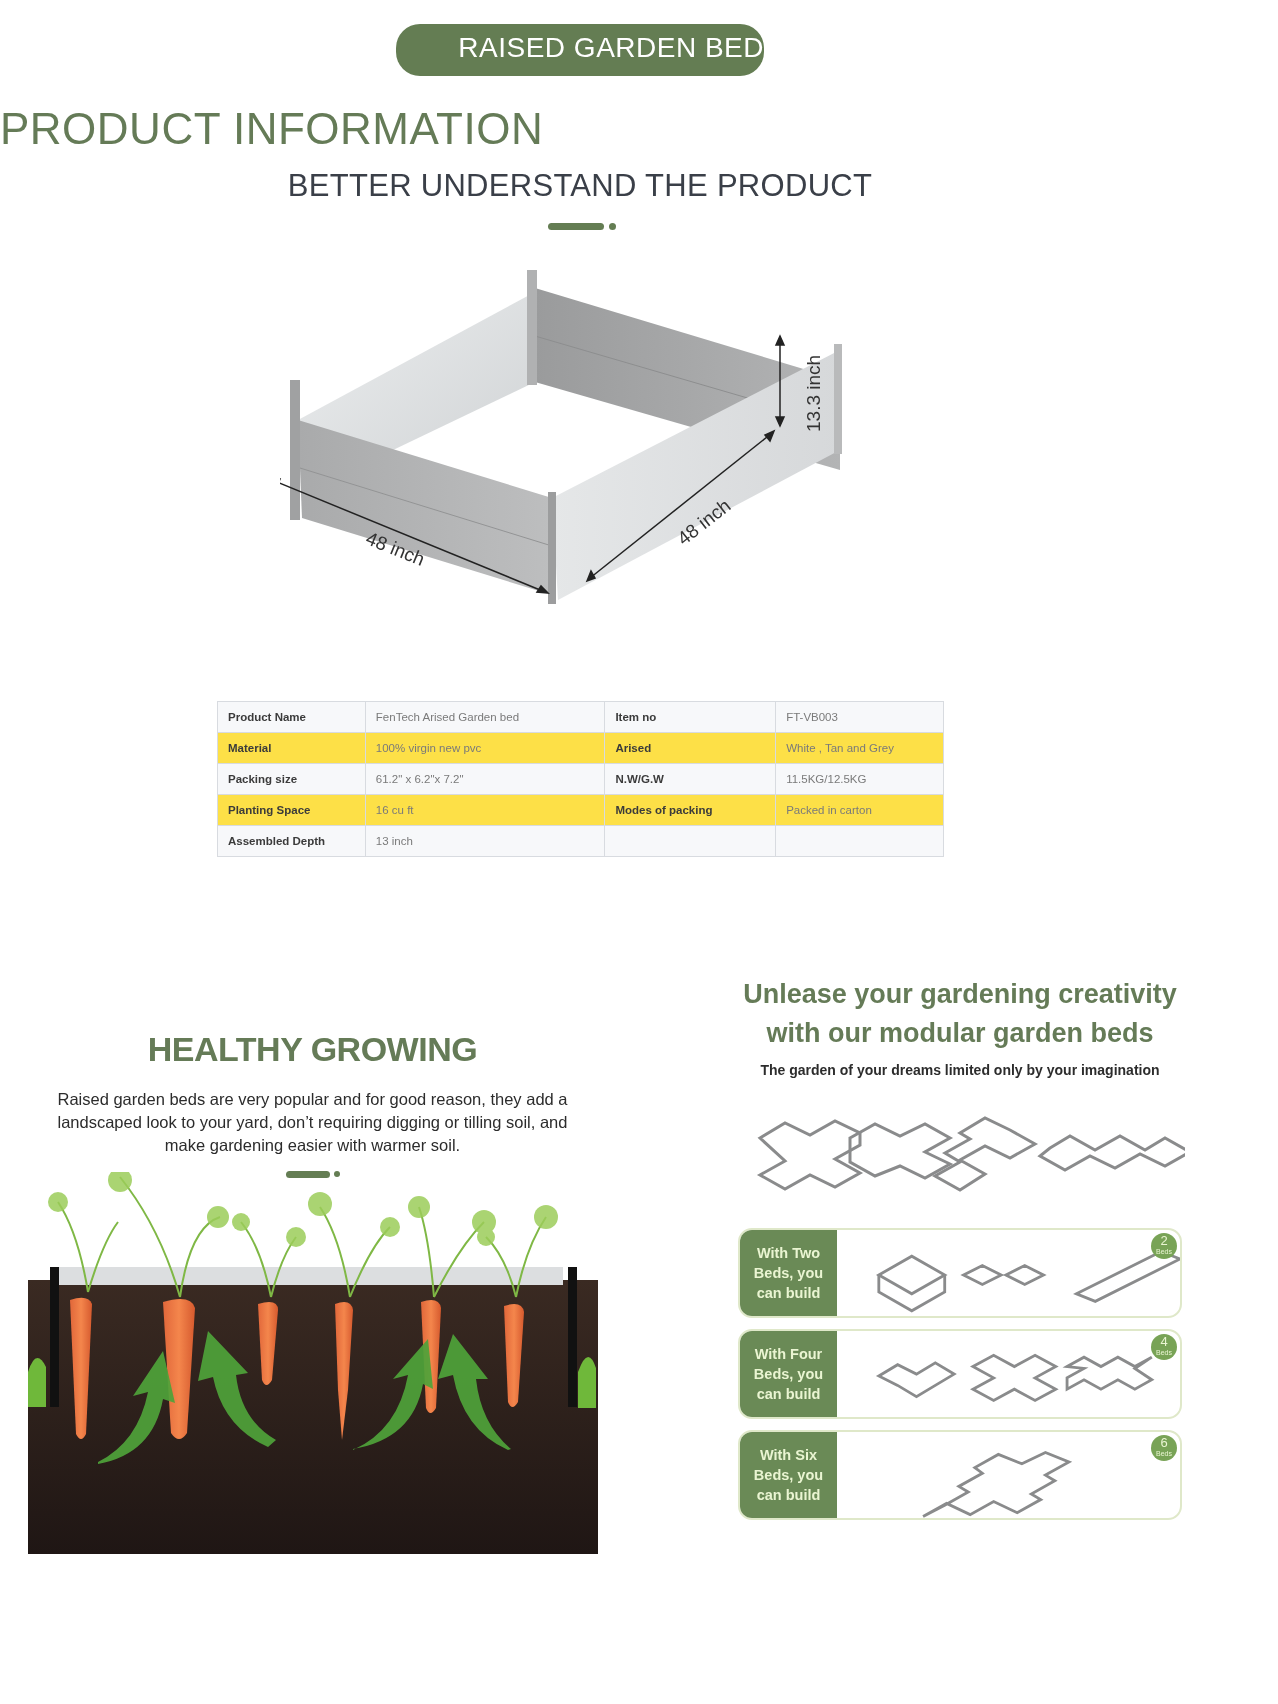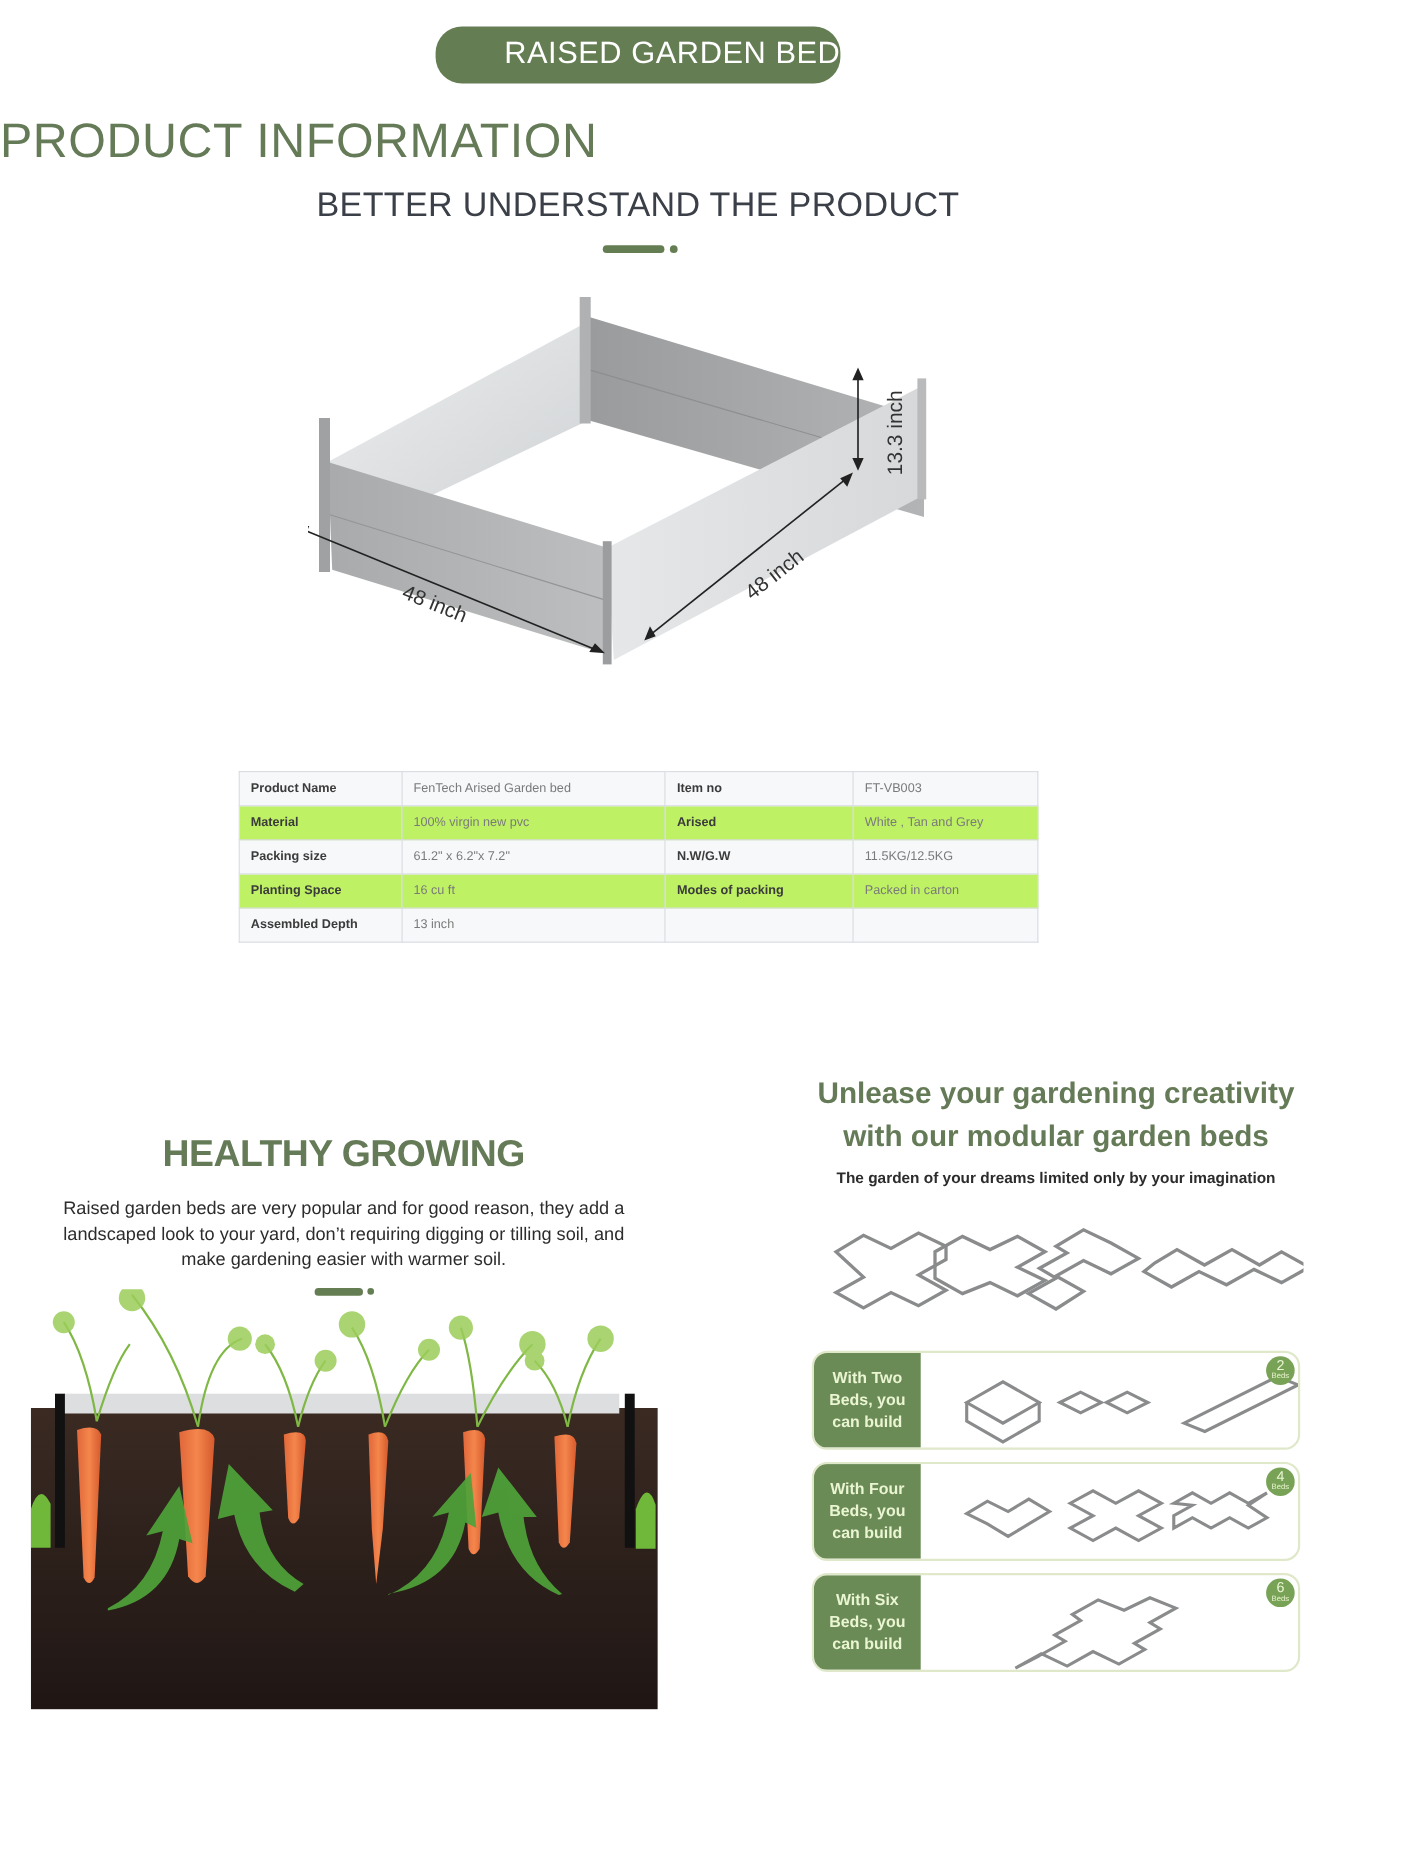--- a/index.html
+++ b/index.html
@@ -25,21 +25,21 @@
     .divider .dot { position: absolute; left: 61px; top: 0; width: 7px; height: 7px; border-radius: 50%; background: #647d53; }
 
     .bed-figure { position: absolute; left: 280px; top: 270px; width: 660px; height: 400px; }
 
     .spec-table {
       position: absolute; left: 217px; top: 690px; width: 727px;
       border-collapse: collapse; font-size: 11.5px; margin-top: 11px;
     }
     .spec-table td {
       border: 1px solid #d8dbe0; height: 31px; padding: 0 10px;
-      background: #bef264;
+      background: #fde047;
     }
     .spec-table tr:nth-child(odd) td { background: #f7f8fa; }
     .spec-table td.k { font-weight: bold; color: #3b3b3b; }
     .spec-table td.v { color: #7a7a7a; }
 
     .hg-title {
       position: absolute; left: 40px; top: 1030px; width: 545px; text-align: center;
       font-size: 34px; font-weight: bold; color: #657b57; letter-spacing: -0.5px;
     }
     .hg-text {

